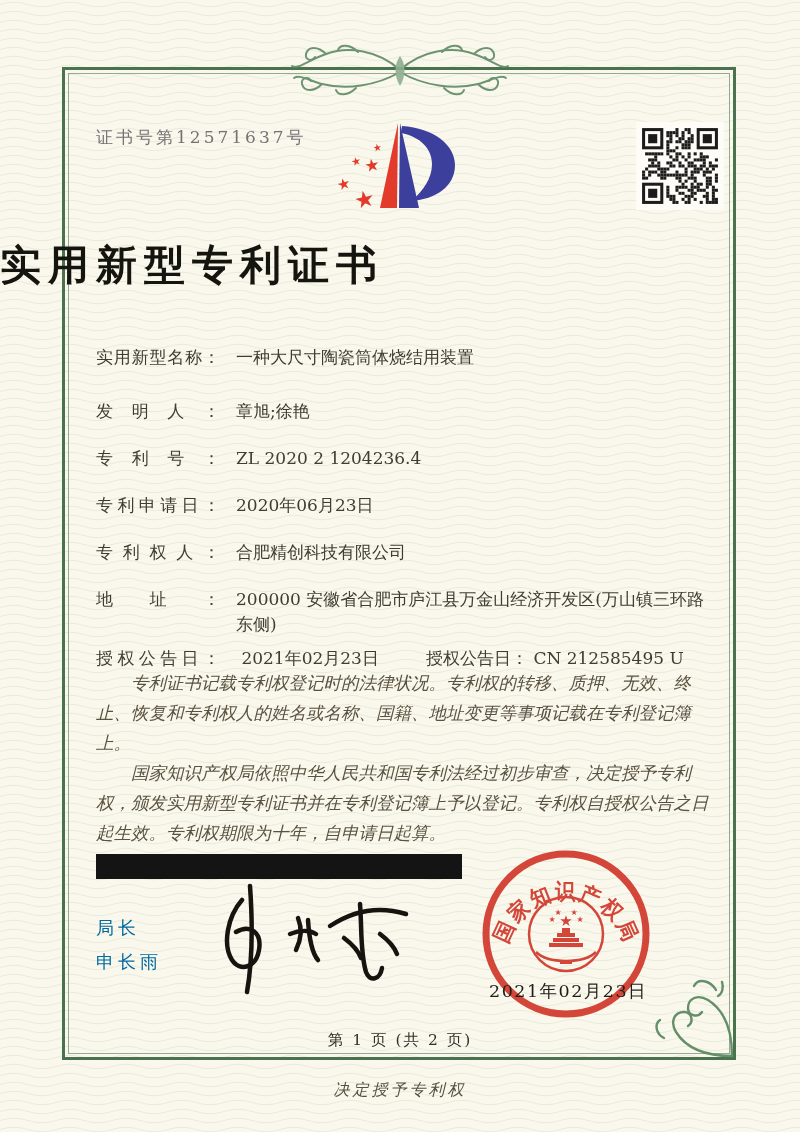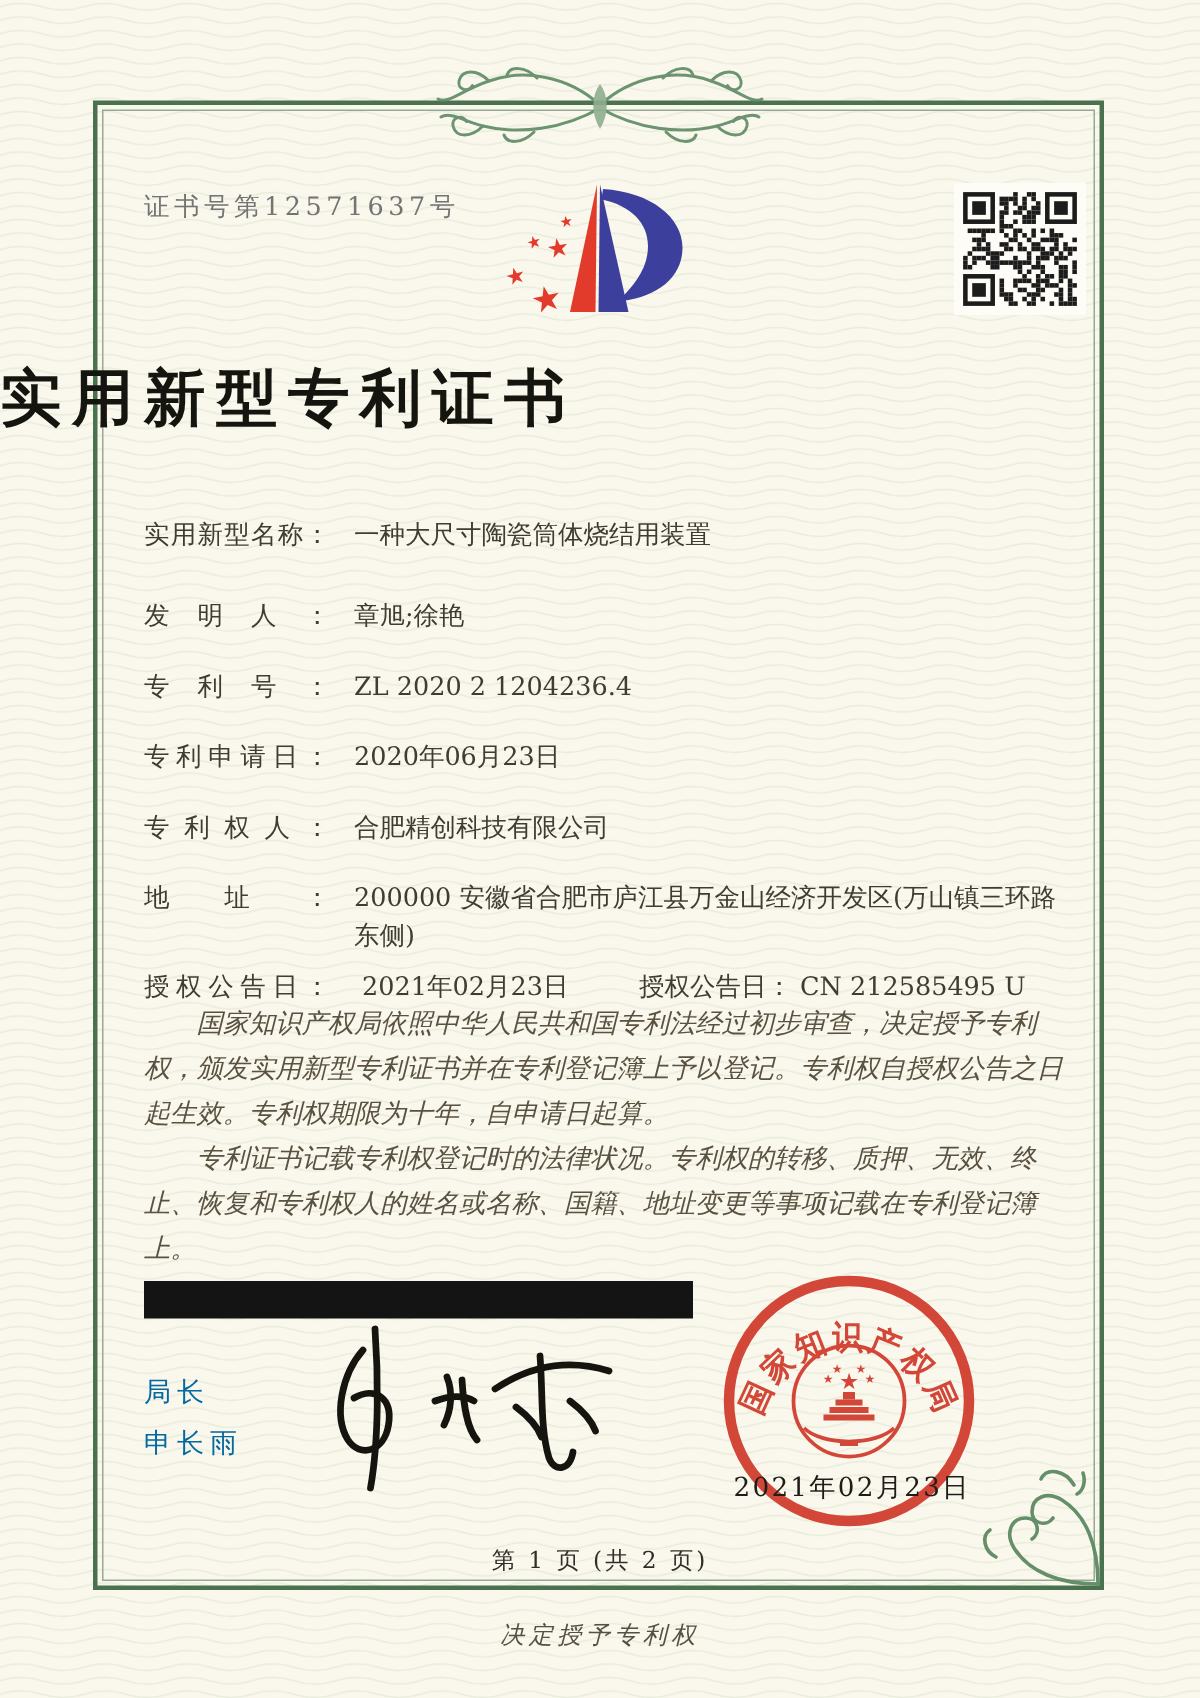--- a/index.html
+++ b/index.html
@@ -345,22 +345,22 @@
       <span>2021年02月23日</span>
     </span>
     <span class="auth-right">
       <span>授权公告日：</span>
       <span>CN 212585495 U</span>
     </span>
   </div>
 </div>
 
 <div class="abs z paras">
+  <p>专利证书记载专利权登记时的法律状况。专利权的转移、质押、无效、终止、恢复和专利权人的姓名或名称、国籍、地址变更等事项记载在专利登记簿上。</p>
   <p>国家知识产权局依照中华人民共和国专利法经过初步审查，决定授予专利权，颁发实用新型专利证书并在专利登记簿上予以登记。专利权自授权公告之日起生效。专利权期限为十年，自申请日起算。</p>
-  <p>专利证书记载专利权登记时的法律状况。专利权的转移、质押、无效、终止、恢复和专利权人的姓名或名称、国籍、地址变更等事项记载在专利登记簿上。</p>
 </div>
 
 <div class="abs redaction"></div>
 
 <div class="abs commissioner" style="top:916px">局长</div>
 <div class="abs commissioner" style="top:950px">申长雨</div>
 
 <svg class="abs sig" width="205" height="118" viewBox="0 0 205 118">
   <g stroke="#15140f" stroke-width="4.5" fill="none" stroke-linecap="round" stroke-linejoin="round">
     <path d="M30 20 C 16 36, 10 64, 20 80 C 28 92, 44 88, 47 70 C 50 52, 38 44, 24 52"></path>

